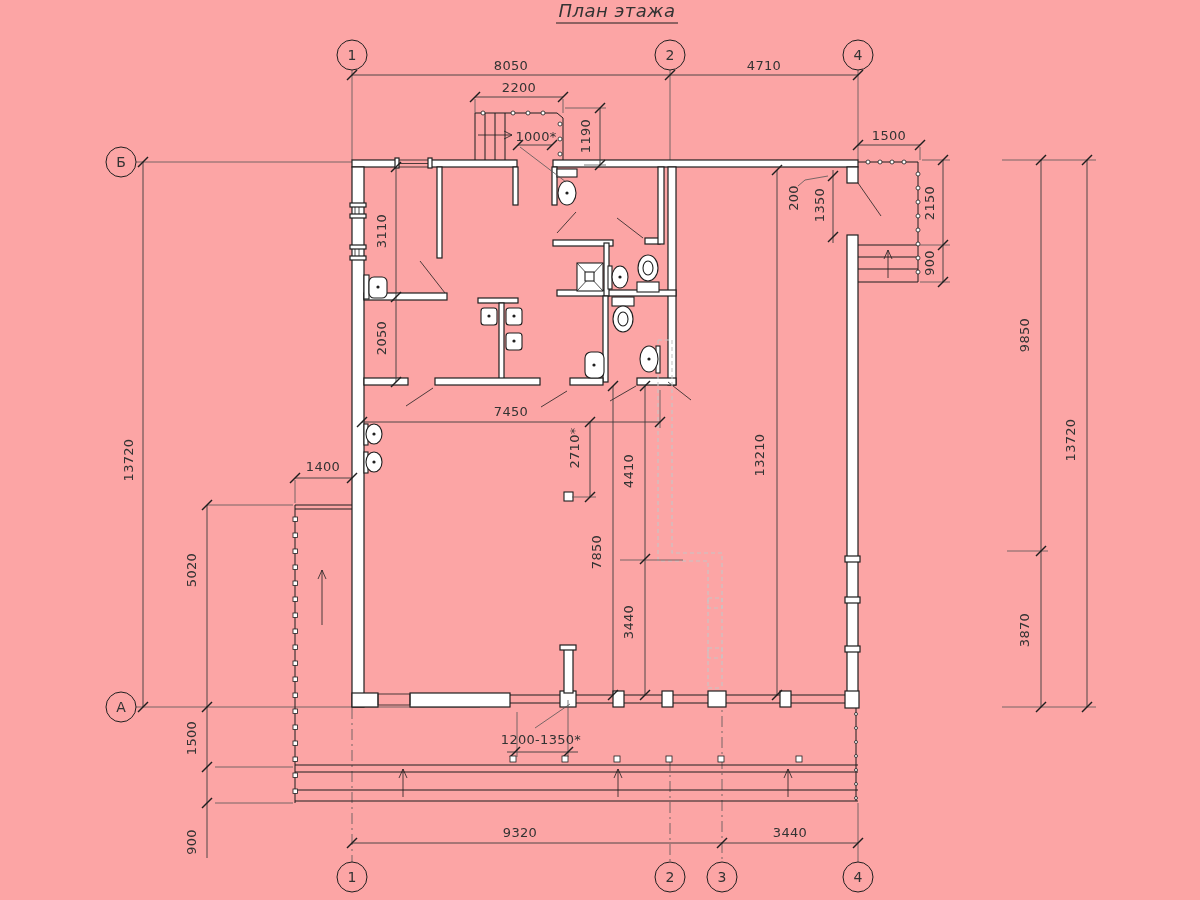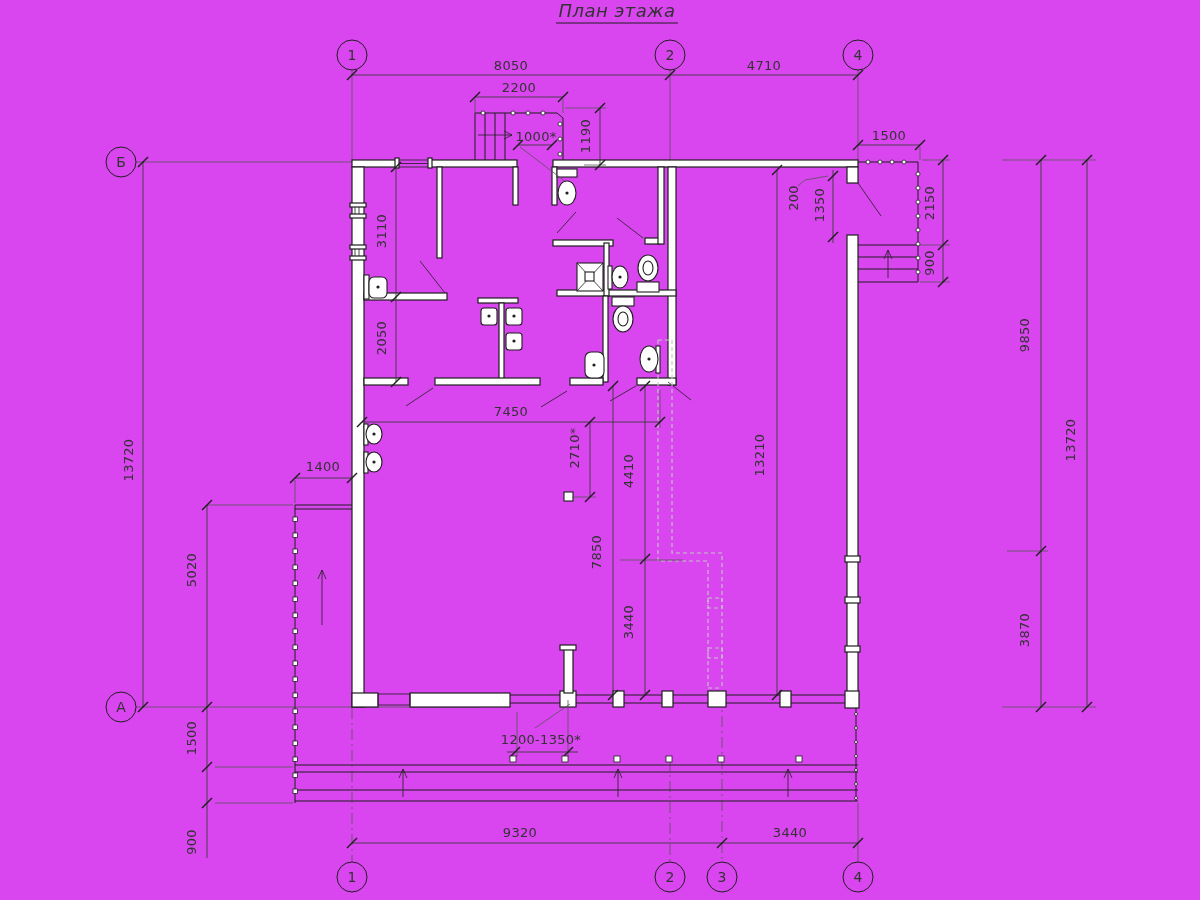--- a/index.html
+++ b/index.html
@@ -1,16 +1,16 @@
 <!DOCTYPE html>
 <html><head>
 <meta charset="utf-8">
 <style>
   html,body{margin:0;padding:0;background:#ffffff;}
-  .canvas{width:1200px;height:900px;background:#d946ef;position:relative;overflow:hidden;}
+  .canvas{width:1200px;height:900px;background:#fca5a5;position:relative;overflow:hidden;}
   svg{display:block;}
   svg text{font-family:"DejaVu Sans",sans-serif;fill:#333;}
   .dt{font-size:13px;letter-spacing:.3px;}
   .gt{font-size:14px;}
   .ttl{font-size:18px;font-style:italic;letter-spacing:.5px;}
   .w{fill:#fff;stroke:#1f1f1f;stroke-width:1.2;}
   .ln{stroke:#1f1f1f;stroke-width:1;fill:none;}
   .ln2{stroke:#1f1f1f;stroke-width:.8;fill:none;}
   .dim{stroke:#3c3c3c;stroke-width:.9;fill:none;}
   .ext{stroke:#555;stroke-width:.8;fill:none;}

